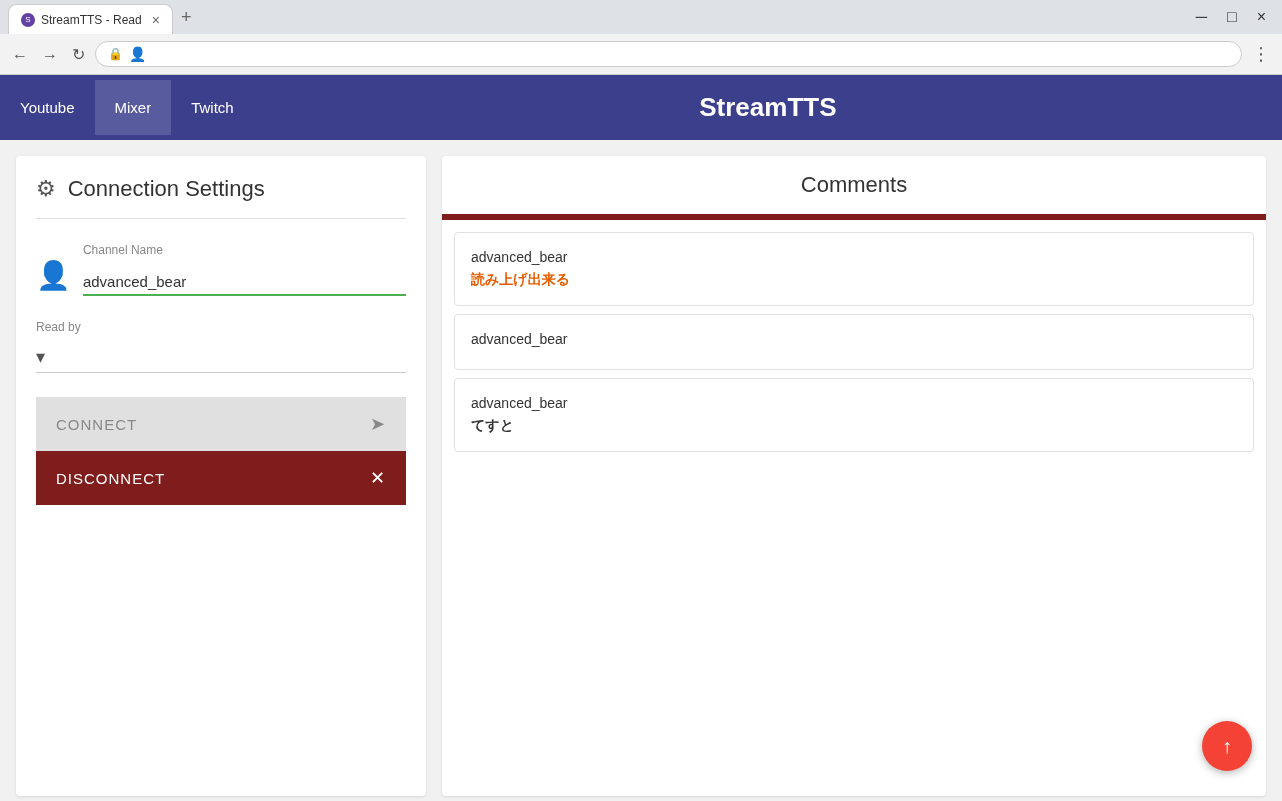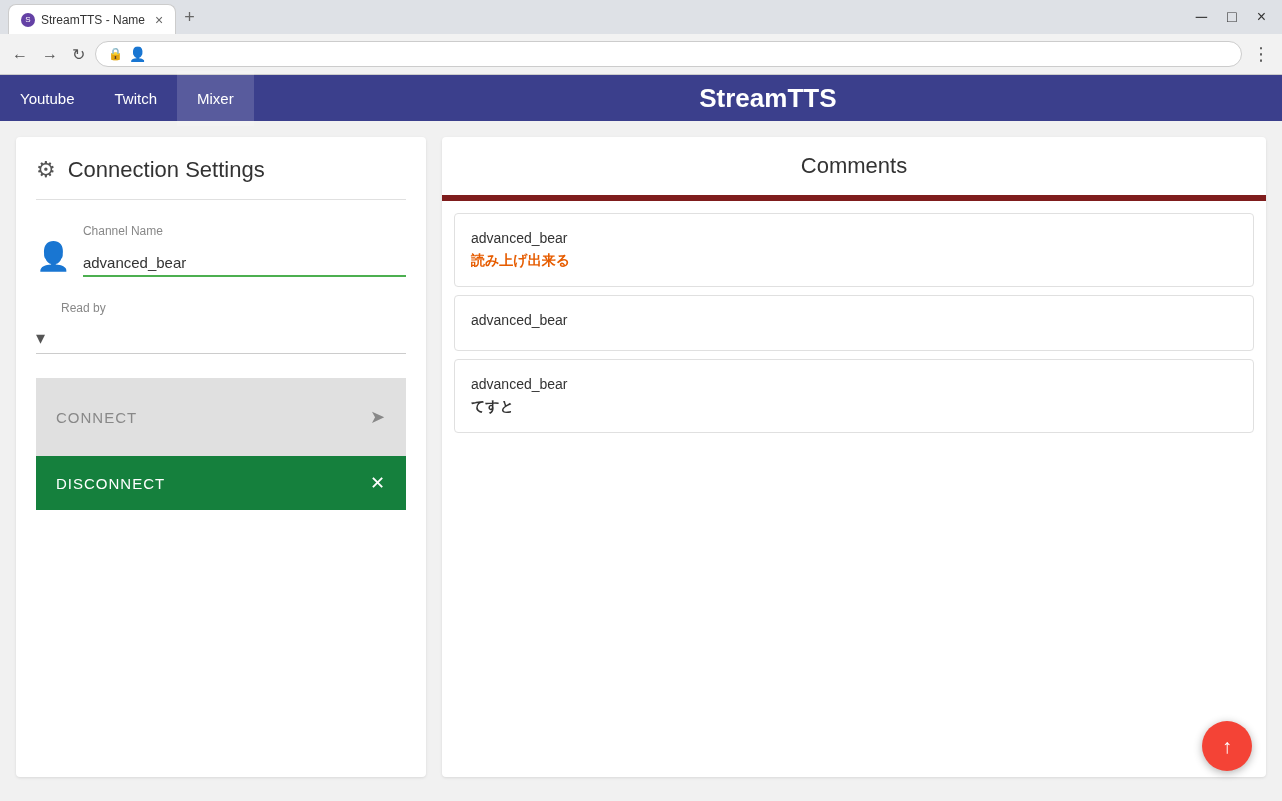--- a/index.html
+++ b/index.html
@@ -112,21 +112,21 @@
       font-size: 18px;
       color: #555;
       padding: 4px;
     }
 
     
     .app-navbar {
       background: #3b3f8c;
       display: flex;
       align-items: center;
-      height: 46px;
+      height: 65px;
     }
     .nav-tab {
       padding: 0 20px;
       height: 55px;
       display: flex;
       align-items: center;
       color: #fff;
       font-size: 15px;
       font-weight: 500;
       cursor: pointer;
@@ -205,21 +205,20 @@
       padding: 4px 0;
       background: transparent;
     }
     .dropdown-group {
       margin-bottom: 24px;
     }
     .dropdown-label {
       font-size: 12px;
       color: #888;
       margin-bottom: 8px;
-      margin-left: 25px;
     }
     .dropdown-wrapper {
       display: flex;
       align-items: center;
       border-bottom: 1px solid #ccc;
       padding: 4px 0;
     }
     .dropdown-select {
       flex: 1;
       border: none;
@@ -240,34 +239,34 @@
       flex-direction: column;
       gap: 0;
       margin-top: 12px;
     }
     .connect-btn {
       display: flex;
       align-items: center;
       justify-content: space-between;
       background: #e0e0e0;
       border: none;
-      padding: 28px 20px;
+      padding: 16px 20px;
       cursor: pointer;
       font-size: 15px;
       color: #888;
       letter-spacing: 1px;
       font-weight: 500;
       width: 100%;
     }
     .connect-arrow { font-size: 18px; color: #888; }
     .disconnect-btn {
       display: flex;
       align-items: center;
       justify-content: space-between;
-      background: #15803d;
+      background: #7f1d1d;
       border: none;
       padding: 16px 20px;
       cursor: pointer;
       font-size: 15px;
       color: #fff;
       letter-spacing: 1px;
       font-weight: 500;
       width: 100%;
     }
     .disconnect-x { font-size: 18px; color: #fff; }
@@ -334,21 +333,21 @@
   </style>
 </head>
 <body>
 
 <div class="browser-chrome">
   <div class="title-bar">
     <div class="title-bar-left">
       <div class="tab-area">
         <div class="tab">
           <span class="tab-favicon">S</span>
-          <span>StreamTTS - Name</span>
+          <span>StreamTTS - Read</span>
           <span class="tab-close">×</span>
         </div>
         <button class="new-tab-btn">+</button>
       </div>
     </div>
     <div class="window-controls">
       <button class="win-btn">─</button>
       <button class="win-btn">□</button>
       <button class="win-btn close">×</button>
     </div>
@@ -360,22 +359,22 @@
     <div class="url-bar">
       <span class="url-lock">🔒</span>
       <span class="url-profile">👤</span>
     </div>
     <button class="menu-btn">⋮</button>
   </div>
 </div>
 
 <div class="app-navbar">
   <a class="nav-tab">Youtube</a>
+  <a class="nav-tab active">Mixer</a>
   <a class="nav-tab">Twitch</a>
-  <a class="nav-tab active">Mixer</a>
   <div class="app-title">StreamTTS</div>
 </div>
 
 <div class="main-content">
 
   <div class="settings-panel">
     <div class="settings-header">
       <span class="gear-icon">⚙</span>
       <span class="settings-title">Connection Settings</span>
     </div>

